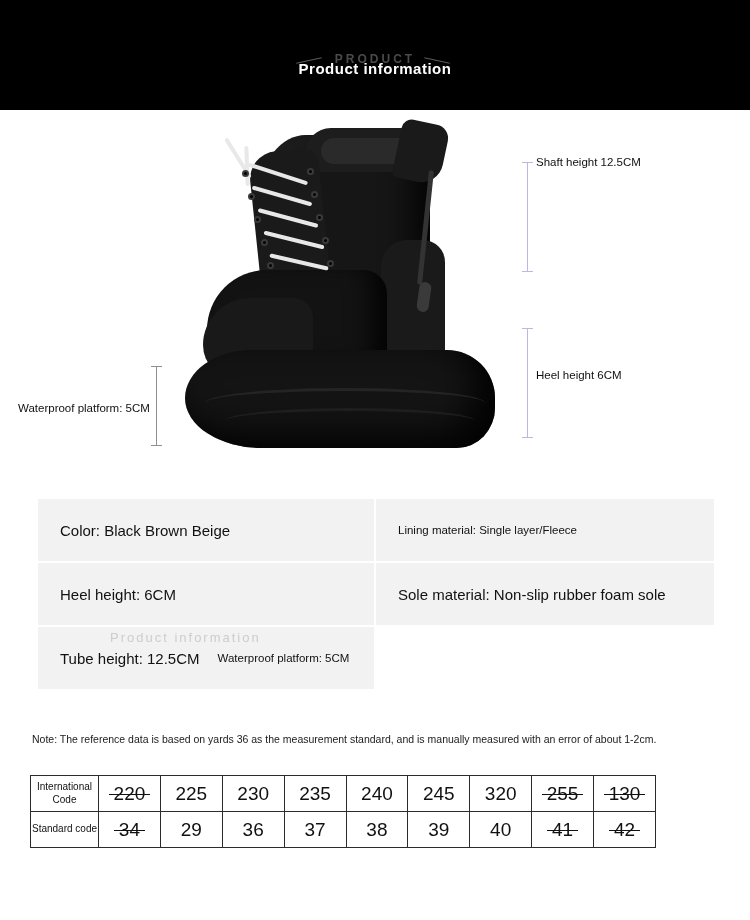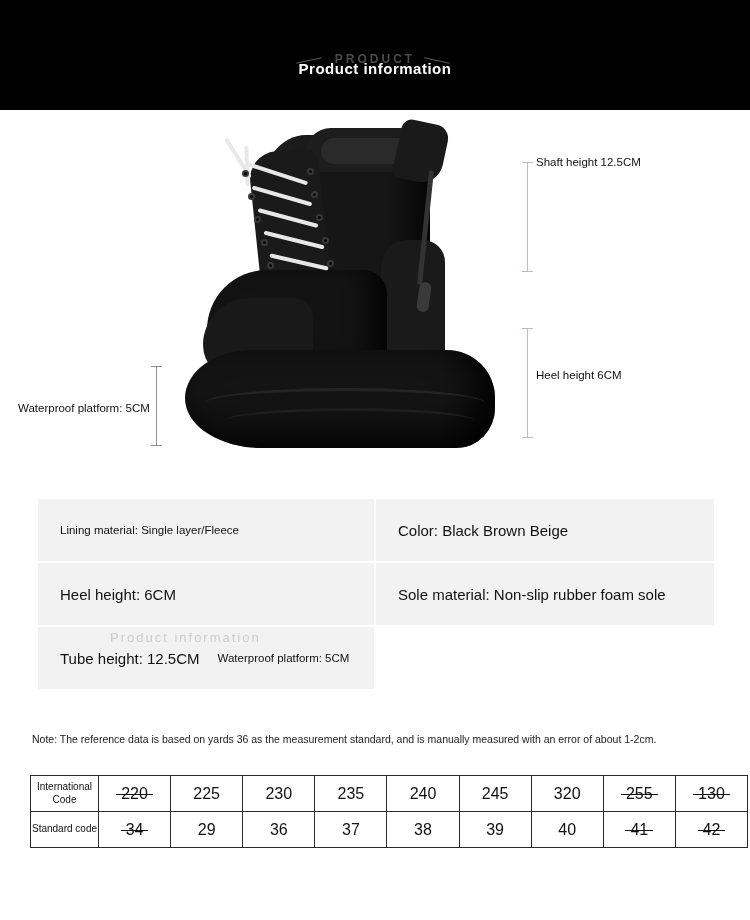--- a/index.html
+++ b/index.html
@@ -223,29 +223,29 @@
     font-size: 10.5px;
     color: #1a1a1a;
     text-align: right;
   }
 
   
   .size-table {
     position: absolute;
     left: 30px;
     top: 775px;
-    width: 718px;
+    width: 626px;
     border-collapse: collapse;
     table-layout: fixed;
   }
   .size-table td {
     border: 1px solid #2b2b2b;
     height: 36px;
     text-align: center;
-    font-size: 16px;
+    font-size: 19px;
     color: #111;
   }
   .size-table td.head {
     font-size: 10px;
     line-height: 1.25;
     width: 68px;
   }
   .size-table td .strike {
     position: relative;
     display: inline-block;
@@ -319,25 +319,25 @@
   <div class="anno" style="left:536px; top:46px;text-align:center;">Shaft height 12.5CM</div>
 
   <div class="vline" style="left:527px; top:218px; height:110px;"></div>
   <div class="anno" style="left:536px; top:259px;">Heel height 6CM</div>
 
   <div class="vline dark" style="left:156px; top:256px; height:80px;"></div>
   <div class="anno" style="left:18px; top:292px;">Waterproof platform: 5CM</div>
 </div>
 
 <div class="specs">
+  <div class="spec-cell big">
+      <span>Color: Black Brown Beige</span>
+    </div>
   <div class="spec-cell small">
       <span>Lining material: Single layer/Fleece</span>
-    </div>
-  <div class="spec-cell big">
-      <span>Color: Black Brown Beige</span>
     </div>
   <div class="spec-cell big">
       <span>Heel height: 6CM</span>
     </div>
   <div class="spec-cell big">
       <span>Sole material: Non-slip rubber foam sole</span>
     </div>
   <div class="spec-cell big">
     <span>Tube height: 12.5CM</span>
     <span class="extra">Waterproof platform: 5CM</span>

